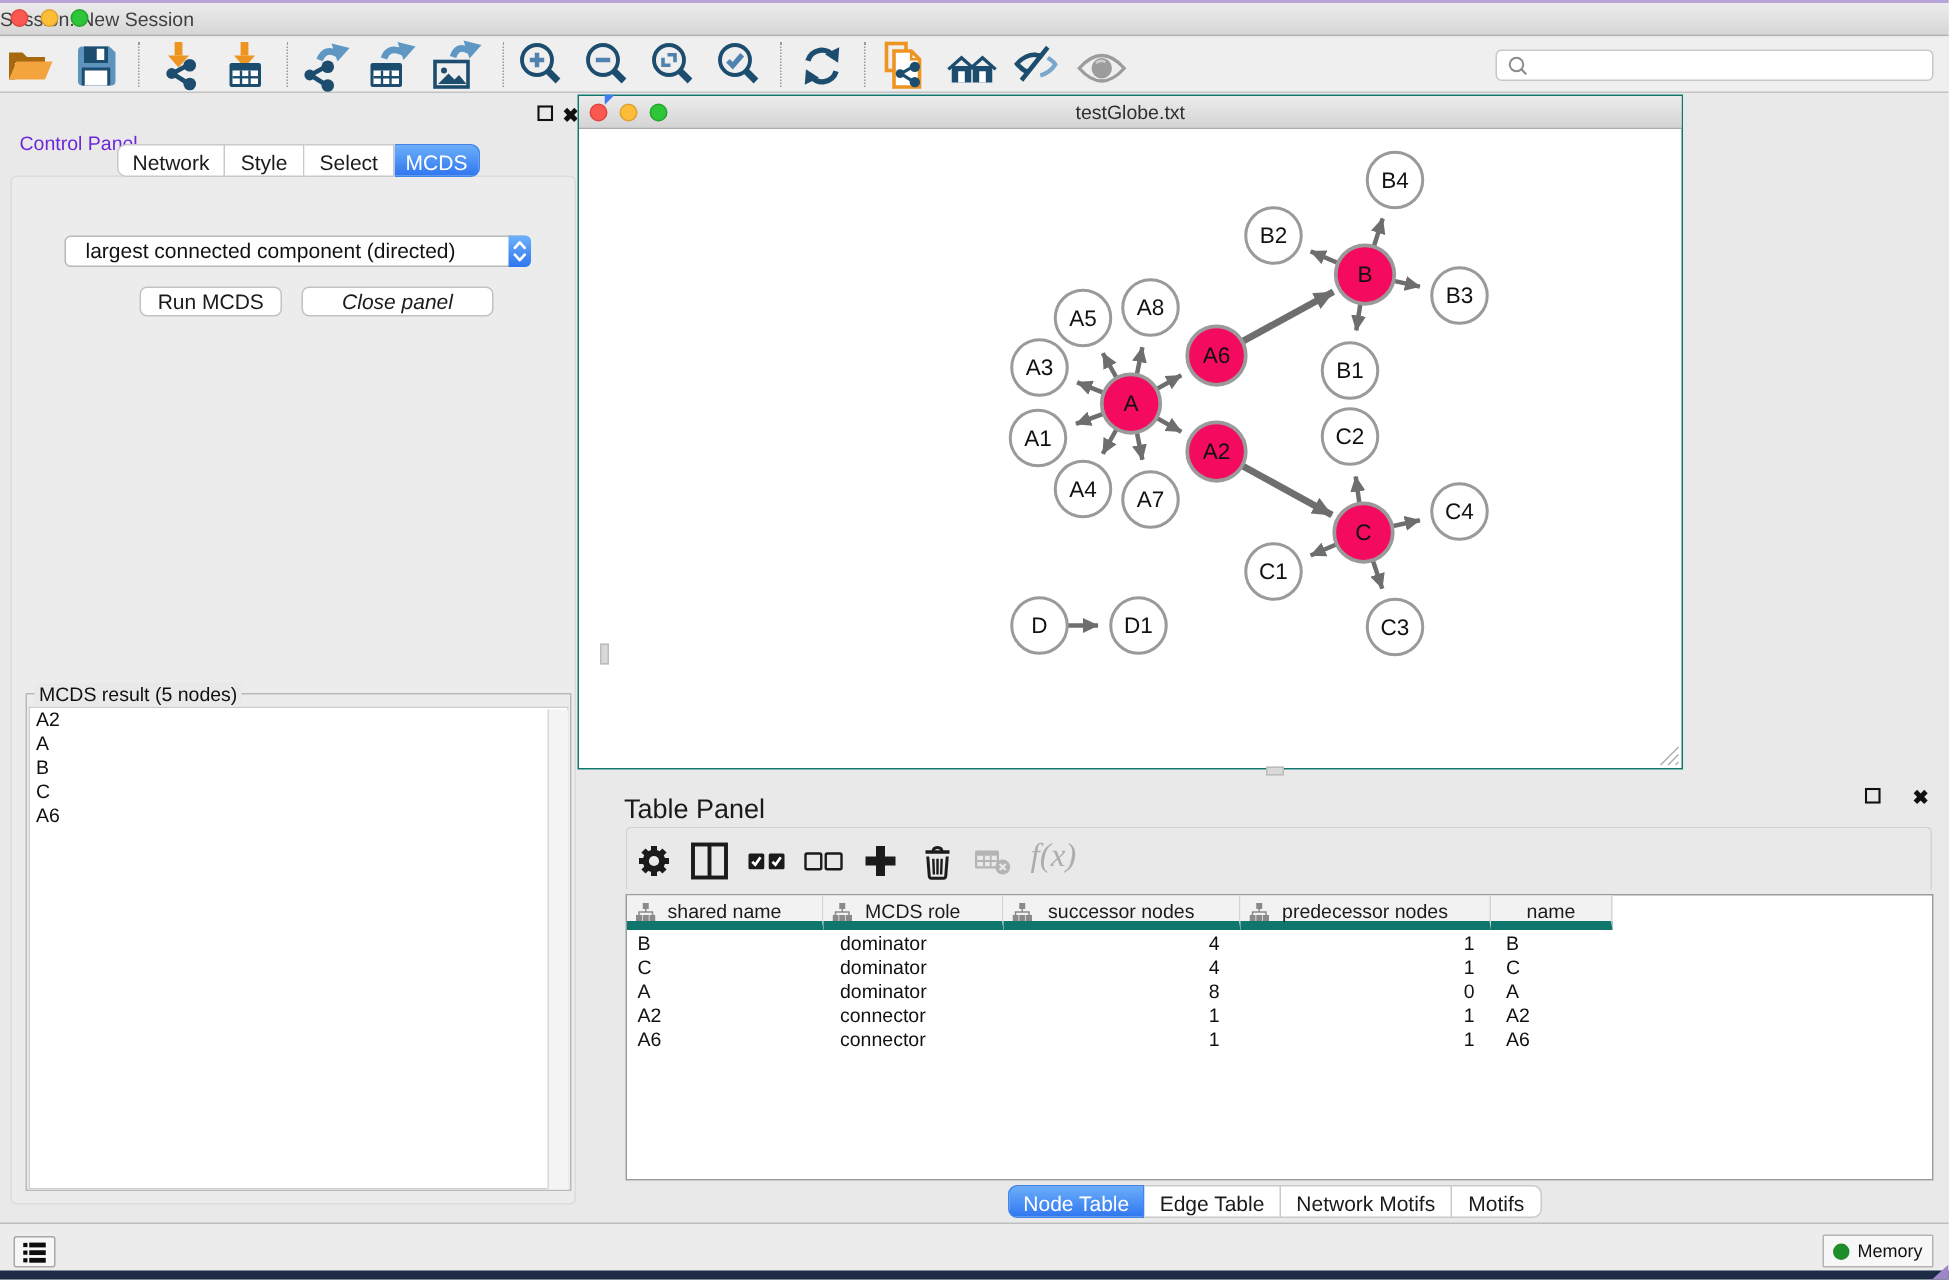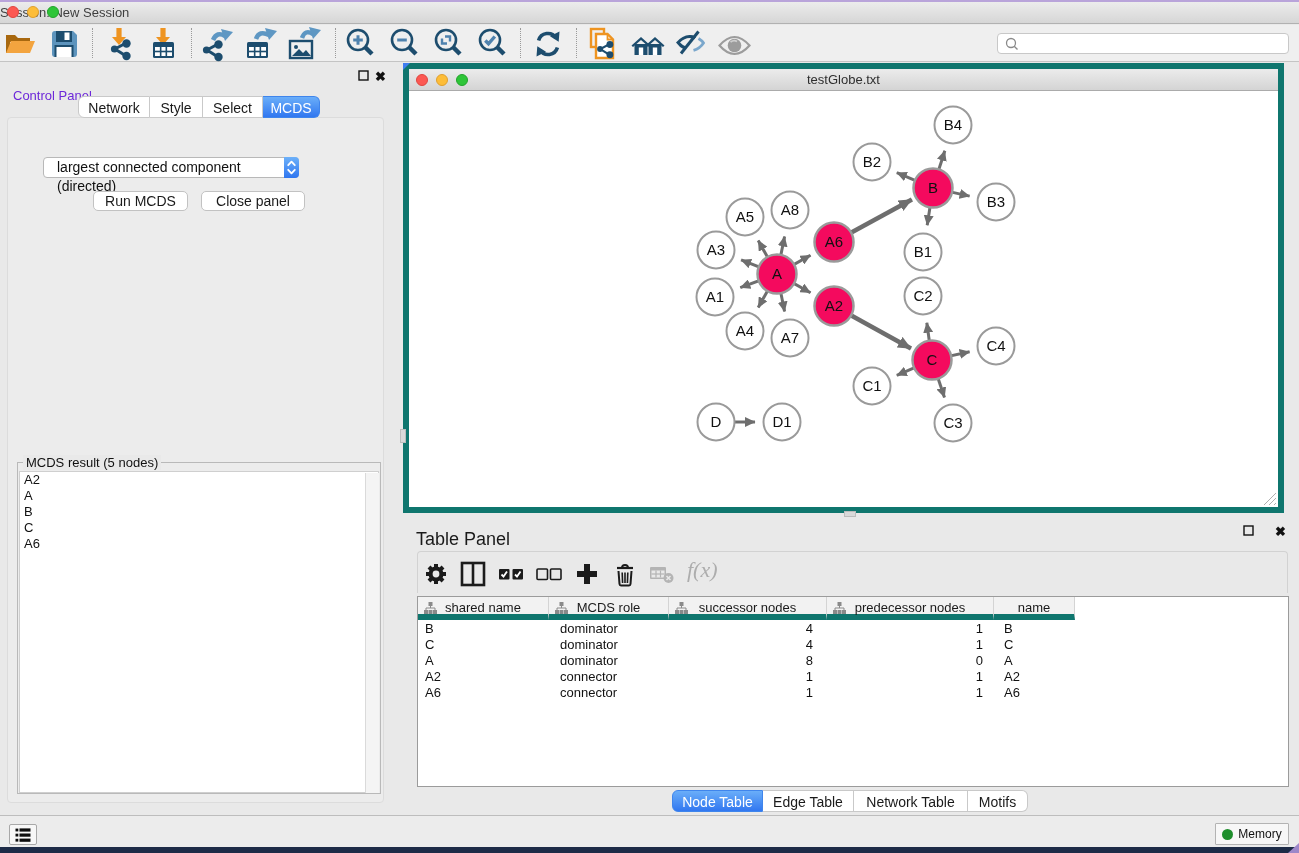--- a/index.html
+++ b/index.html
@@ -25,40 +25,40 @@
 #cp-sub { position:absolute; left:7px; top:54px; width:377px; height:686px;
   background:#ececec; border:1px solid #dcdcdc; border-radius:4px; }
 .tabbar { position:absolute; display:flex; }
 .tab { height:22px; line-height:22px; font-size:14px; color:#1a1a1a; text-align:center;
   background:#fff; border:1px solid #c9c9c9; border-left:none; padding:0; }
 .tab.first { border-left:1px solid #c9c9c9; border-radius:6px 0 0 6px; }
 .tab.last { border-radius:0 6px 6px 0; }
 .tab.sel { background:linear-gradient(#6aaef9,#3177f0); color:#fff; border-color:#3f85ec; }
 #optlabel { position:absolute; left:0; top:74px; width:391px; text-align:center;
   font-size:14px; color:#1a1a1a; }
-#cselect { position:absolute; left:43px; top:94px; width:256px; height:21px;
+#cselect { position:absolute; left:43px; top:94px; width:311px; height:21px;
   background:#fff; border:1px solid #b8b8b8; border-radius:4px;
   font-size:14px; color:#111; line-height:19px; padding-left:13px; }
 #cspin { position:absolute; right:-1px; top:-1px; width:15px; height:21px;
   background:linear-gradient(#6db1f9,#2f76f0); border-radius:0 4px 4px 0; }
 .btn { position:absolute; height:20px; background:#fff; border:1px solid #c2c2c2;
   border-radius:5px; font-size:14px; color:#1a1a1a; text-align:center; line-height:18px; }
 #fieldset { position:absolute; left:17px; top:392px; width:364px; height:340px; }
 #fs-border { position:absolute; left:0; top:7px; width:100%; height:332px;
   border:1px solid #b9b9b9; }
 #fs-label { position:absolute; left:6px; top:0; background:#e9e9e9; padding:0 3px;
   font-size:13px; color:#111; }
 #fs-list { position:absolute; left:2px; top:16px; z-index:1; width:360px; height:322px;
   background:#fff; border:1px solid #cfcfcf; font-size:13px; color:#111; }
 #fs-list div.it { padding-left:4px; height:16px; line-height:16px; }
 #fs-scroll { position:absolute; left:345px; top:1px; width:14px; height:320px; z-index:2;
   background:#f4f4f4; border-left:1px solid #dadada; }
 
-#netwin { left:403px; top:63px; width:881px; height:450px; background:#fff;
-  border:6px solid #0f766e; }
+#netwin { left:385px; top:63px; width:737px; height:450px; background:#fff;
+  border:1px solid #0f766e; }
 #nettitle { position:absolute; left:0; top:0; width:100%; height:22px;
   background:linear-gradient(#ececec,#d4d4d4); border-bottom:1px solid #ababab;
   text-align:center; font-size:13px; color:#2e2e2e; line-height:22px; }
 
 #tpanel { left:391px; top:515px; width:908px; height:300px; background:#e9e9e9; }
 #tp-title { position:absolute; left:25px; top:14px; font-size:18px; color:#1a1a1a; }
 #tp-toolbar { position:absolute; left:26px; top:36px; width:871px; height:42px;
   background:#e9e9e9; border:1px solid #d2d2d2; border-radius:4px 4px 0 0; border-bottom:none; }
 #tp-table { position:absolute; left:26px; top:81px; width:872px; height:191px;
   background:#fff; border:1px solid #9b9b9b; }
@@ -240,21 +240,21 @@
     <div class="tab" style="width:60px;">Select</div>
     <div class="tab last sel" style="width:57px;">MCDS</div>
   </div>
   <div id="cselect">largest connected component (directed)
     <div id="cspin"><svg width="15" height="21" viewBox="0 0 15 21">
       <path d="M4.2 8.2 L7.5 4.6 L10.8 8.2" fill="none" stroke="#fff" stroke-width="1.8" stroke-linecap="round" stroke-linejoin="round"></path>
       <path d="M4.2 12.8 L7.5 16.4 L10.8 12.8" fill="none" stroke="#fff" stroke-width="1.8" stroke-linecap="round" stroke-linejoin="round"></path>
     </svg></div>
   </div>
   <div class="btn" style="left:93px;top:128px;width:95px;">Run MCDS</div>
-  <div class="btn" style="left:201px;top:128px;width:104px;">Close panel</div>
+  <div class="btn" style="left:201px;top:128px;width:128px;font-style:italic;">Close panel</div>
   <div id="fieldset">
     <div id="fs-border"></div>
     <div id="fs-label">MCDS result (5 nodes)</div>
     <div id="fs-list">
       <div class="it">A2</div>
         <div class="it">A</div>
         <div class="it">B</div>
         <div class="it">C</div>
         <div class="it">A6</div>
       <div id="fs-scroll"></div>
@@ -455,21 +455,21 @@
 <div class="trow" style="left:586px;top:72px;width:70px;">A2</div>
 <div class="trow" style="left:7px;top:88px;width:120px;">A6</div>
 <div class="trow" style="left:142px;top:88px;width:110px;">connector</div>
 <div class="trow num" style="left:251px;top:88px;width:144px;">1</div>
 <div class="trow num" style="left:409px;top:88px;width:156px;">1</div>
 <div class="trow" style="left:586px;top:88px;width:70px;">A6</div>
   </div>
   <div class="tabbar" style="left:281px;top:275px;">
     <div class="tab first sel" style="width:91px;">Node Table</div>
     <div class="tab" style="width:91px;">Edge Table</div>
-    <div class="tab" style="width:114px;">Network Table</div>
+    <div class="tab" style="width:114px;">Network Motifs</div>
     <div class="tab last" style="width:60px;">Motifs</div>
   </div>
 </div>
 
 <div class="abs" id="statusbar">
   <div id="listBtn"><svg width="25" height="21" viewBox="0 0 25 21">
     <rect x="5.5" y="3.6" width="2.8" height="2.8" fill="#0c0c0c"></rect>
         <rect x="9.5" y="3.4" width="11" height="3.2" fill="#0c0c0c"></rect>
     <rect x="5.5" y="8.7" width="2.8" height="2.8" fill="#0c0c0c"></rect>
         <rect x="9.5" y="8.5" width="11" height="3.2" fill="#0c0c0c"></rect>

